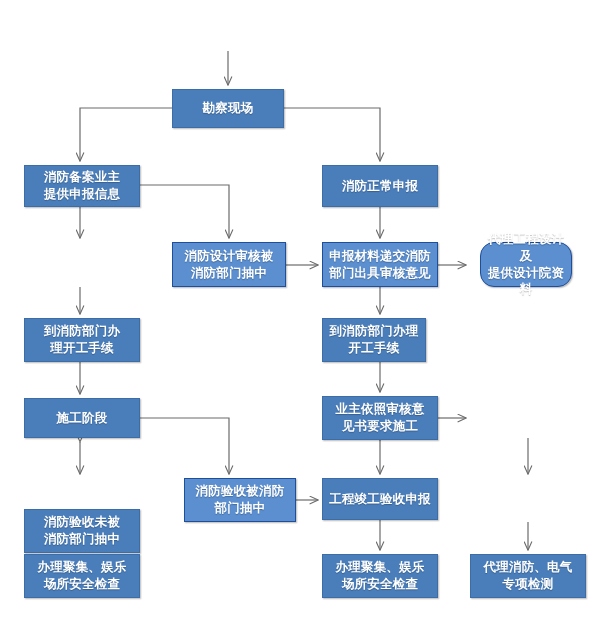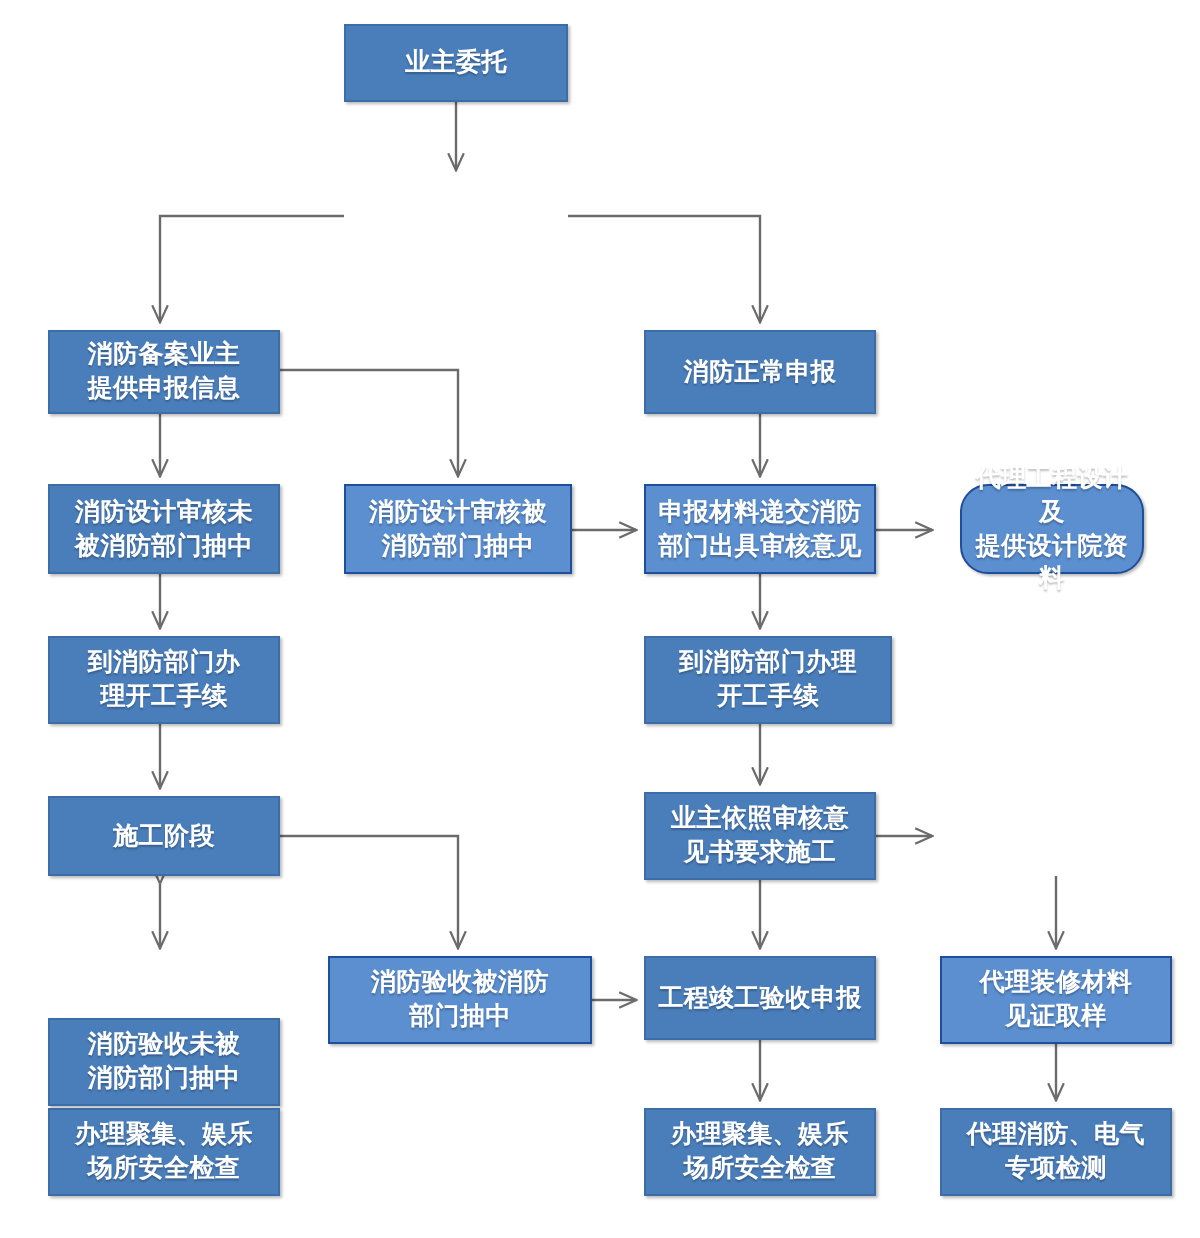--- a/index.html
+++ b/index.html
@@ -103,75 +103,67 @@
       <path d="M286,500 L318,500" marker-end="url(#ah)"></path>
 
       <path d="M80,522 L80,550" marker-end="url(#ah)"></path>
 
       <path d="M380,520 L380,550" marker-end="url(#ah)"></path>
 
       <path d="M528,522 L528,550" marker-end="url(#ah)"></path>
     </g>
   </svg>
 
-  <div class="node" style="left:172px;top:12px;width:112px;height:39px;">
-    <span class="label">业主委托</span>
+  <div class="node" style="left:172px;top:89px;width:112px;height:39px;">
+    <span class="label">勘察现场</span>
   </div>
   <div class="node" style="left:24px;top:165px;width:116px;height:42px;">
     <span class="label">消防备案业主
 提供申报信息</span>
   </div>
   <div class="node" style="left:322px;top:165px;width:116px;height:42px;">
     <span class="label">消防正常申报</span>
-  </div>
-  <div class="node" style="left:24px;top:242px;width:116px;height:45px;">
-    <span class="label">消防设计审核未
-被消防部门抽中</span>
   </div>
   <div class="node light" style="left:172px;top:242px;width:114px;height:45px;">
     <span class="label">消防设计审核被
 消防部门抽中</span>
   </div>
   <div class="node light" style="left:322px;top:242px;width:116px;height:45px;">
     <span class="label">申报材料递交消防
 部门出具审核意见</span>
   </div>
   <div class="node light" style="left:480px;top:242px;width:92px;height:45px;border-radius:14px;">
     <span class="label">代理工程设计及
 提供设计院资料</span>
   </div>
   <div class="node" style="left:24px;top:318px;width:116px;height:44px;">
     <span class="label">到消防部门办
 理开工手续</span>
   </div>
-  <div class="node" style="left:322px;top:318px;width:124px;height:44px;">
+  <div class="node" style="left:322px;top:318px;width:104px;height:44px;">
     <span class="label">到消防部门办理
 开工手续</span>
   </div>
   <div class="node" style="left:24px;top:398px;width:116px;height:40px;">
     <span class="label">施工阶段</span>
   </div>
   <div class="node" style="left:322px;top:396px;width:116px;height:44px;">
     <span class="label">业主依照审核意
 见书要求施工</span>
   </div>
   <div class="node" style="left:24px;top:478px;width:116px;height:44px;margin-top:31px;">
     <span class="label">消防验收未被
 消防部门抽中</span>
   </div>
-  <div class="node light" style="left:164px;top:478px;width:132px;height:44px;">
+  <div class="node light" style="left:184px;top:478px;width:112px;height:44px;">
     <span class="label">消防验收被消防
 部门抽中</span>
   </div>
   <div class="node" style="left:322px;top:478px;width:116px;height:42px;">
     <span class="label">工程竣工验收申报</span>
-  </div>
-  <div class="node light" style="left:470px;top:478px;width:116px;height:44px;">
-    <span class="label">代理装修材料
-见证取样</span>
   </div>
   <div class="node" style="left:24px;top:554px;width:116px;height:44px;">
     <span class="label">办理聚集、娱乐
 场所安全检查</span>
   </div>
   <div class="node" style="left:322px;top:554px;width:116px;height:44px;">
     <span class="label">办理聚集、娱乐
 场所安全检查</span>
   </div>
   <div class="node" style="left:470px;top:554px;width:116px;height:44px;">

